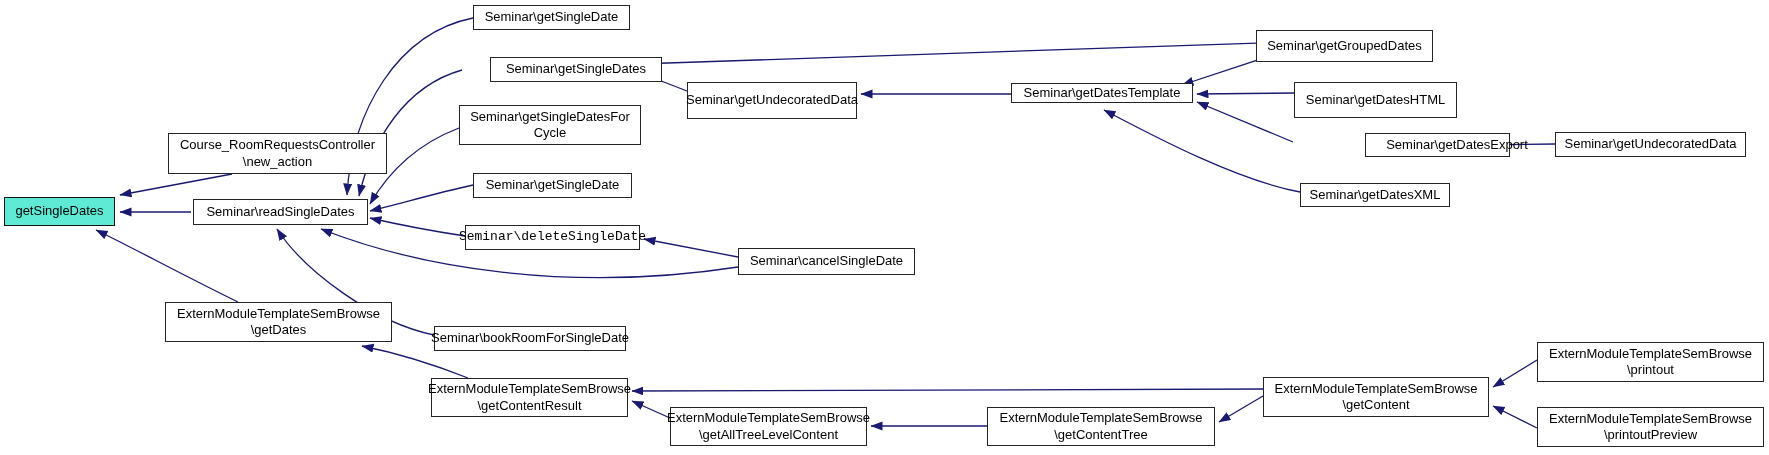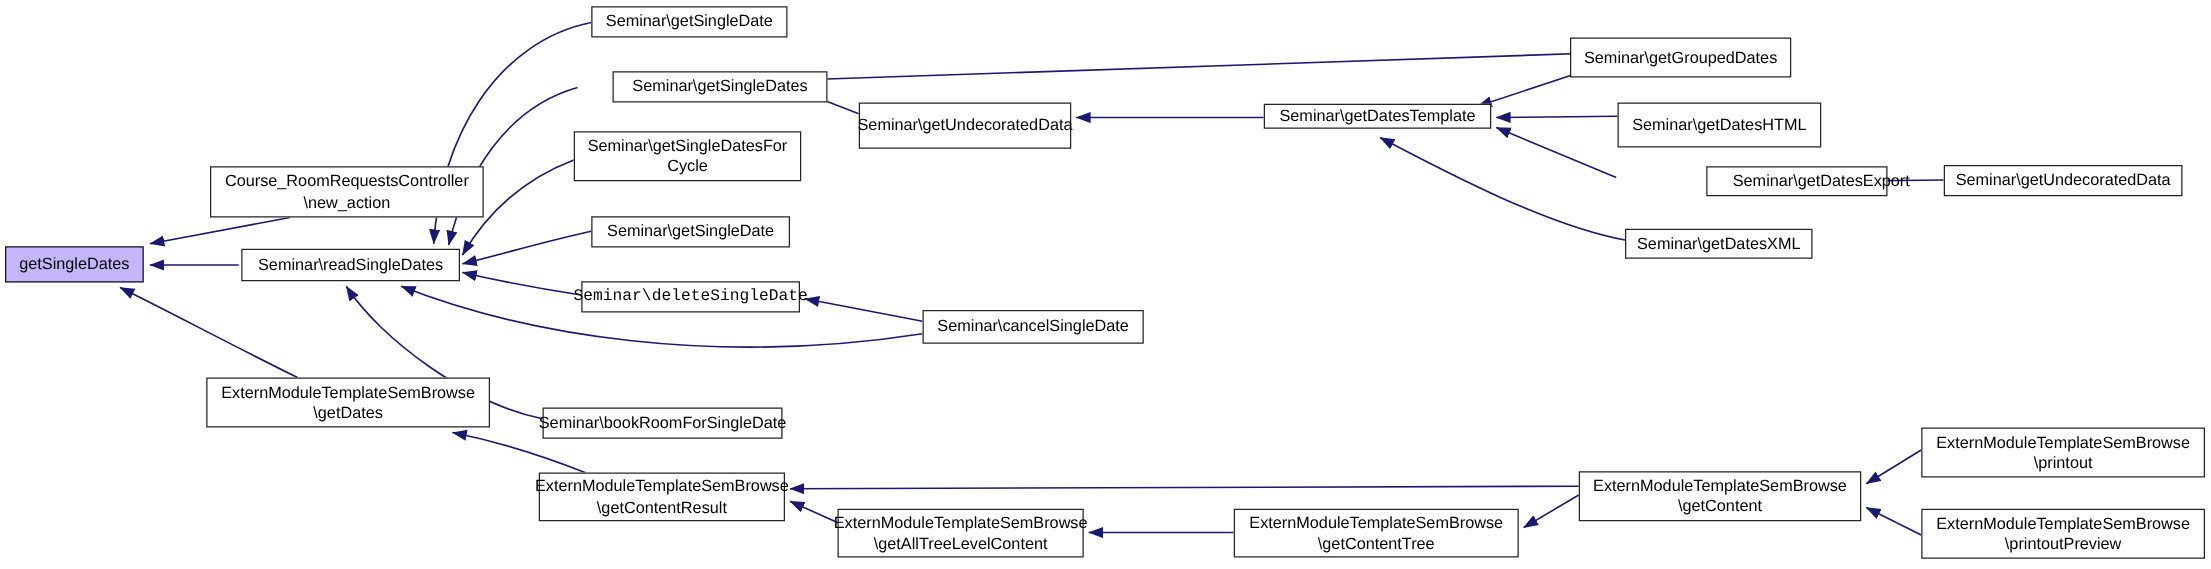--- a/index.html
+++ b/index.html
@@ -30,21 +30,21 @@
     text-align: center;
     background: #ffffff;
     border: 1.5px solid #242424;
     color: #000000;
     font-size: 13px;
     line-height: 1.25;
     white-space: pre-line;
     cursor: pointer;
   }
   .node.highlight {
-    background: #c4b5fd;
+    background: #5eead4;
     border-color: #141414;
     cursor: default;
   }
 </style>
 </head>
 <body>
 
 <div class="canvas">
   <svg class="edge-layer" width="1769" height="455" viewBox="0 0 1769 455" xmlns="http://www.w3.org/2000/svg">
     <defs>

